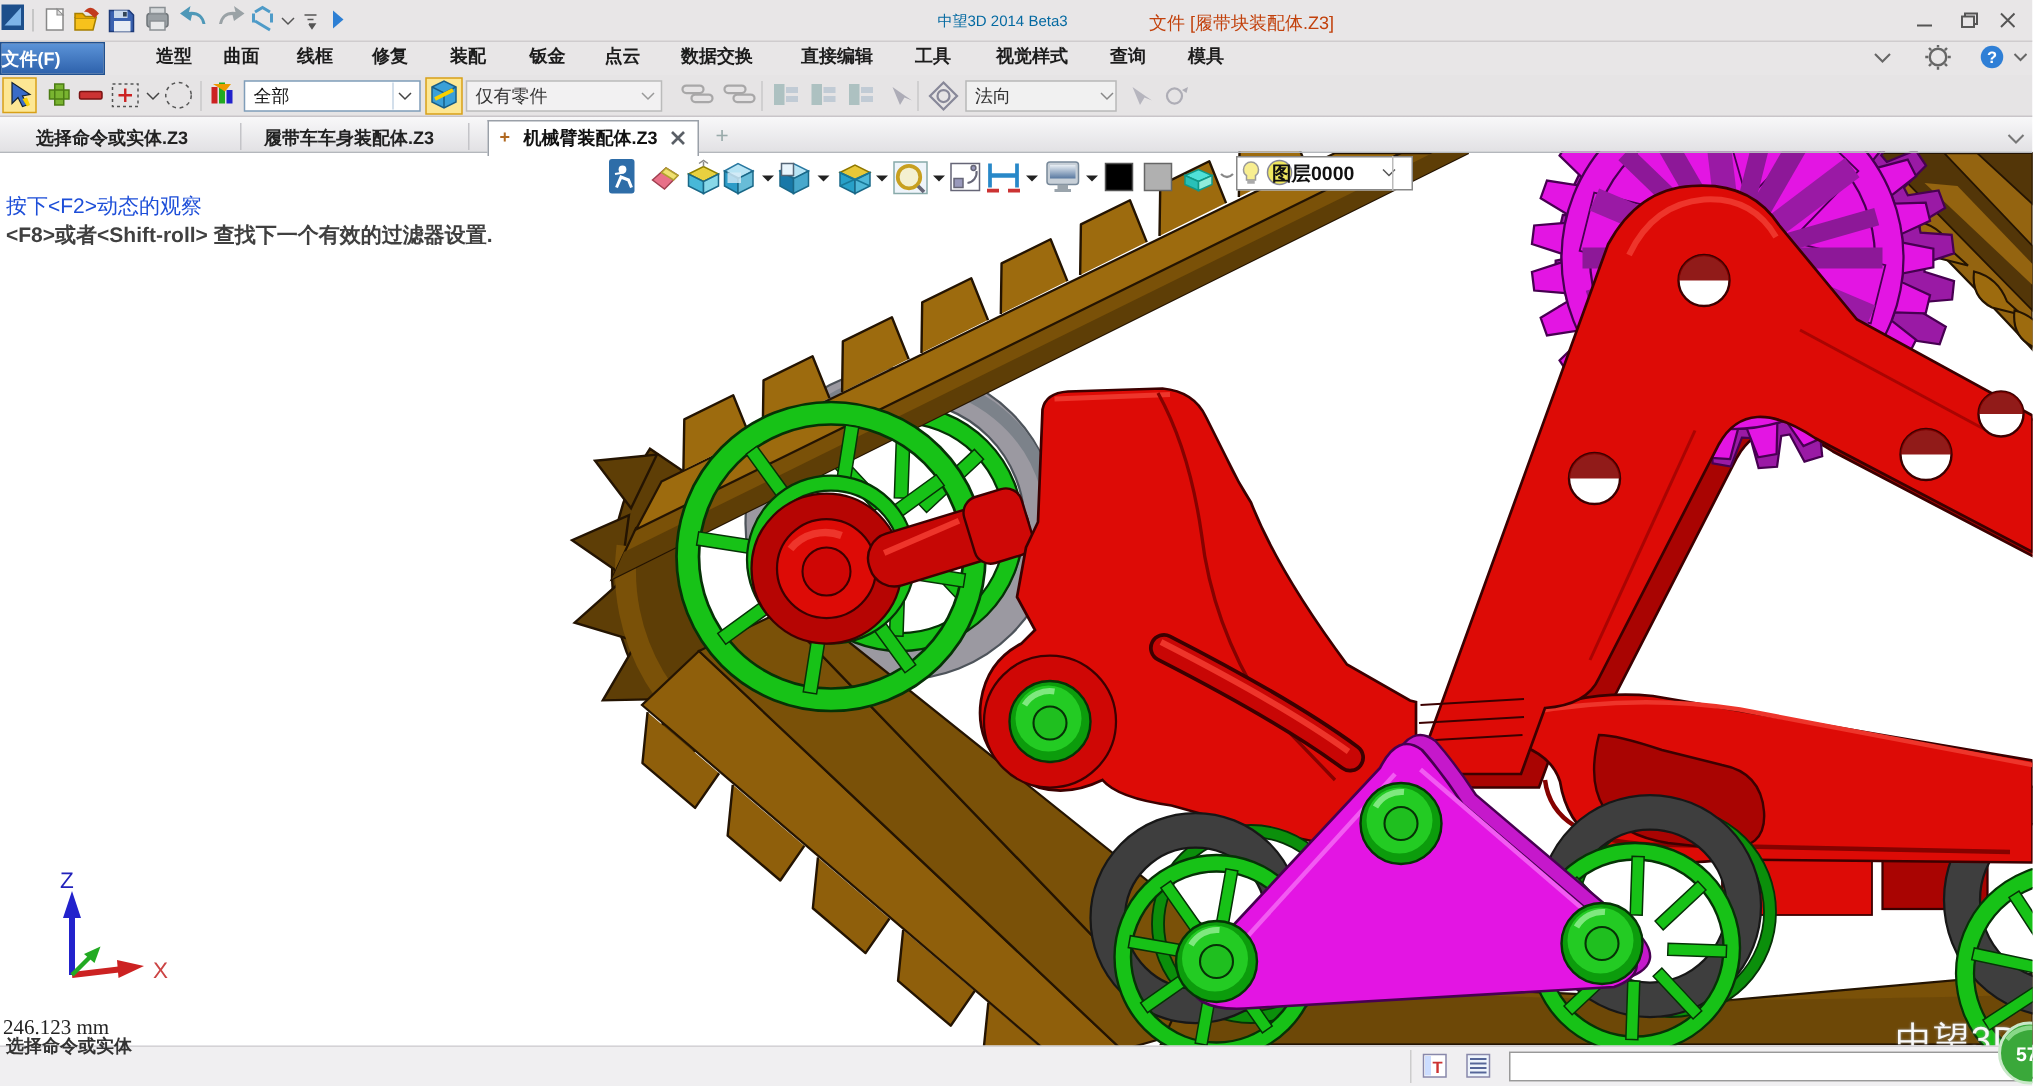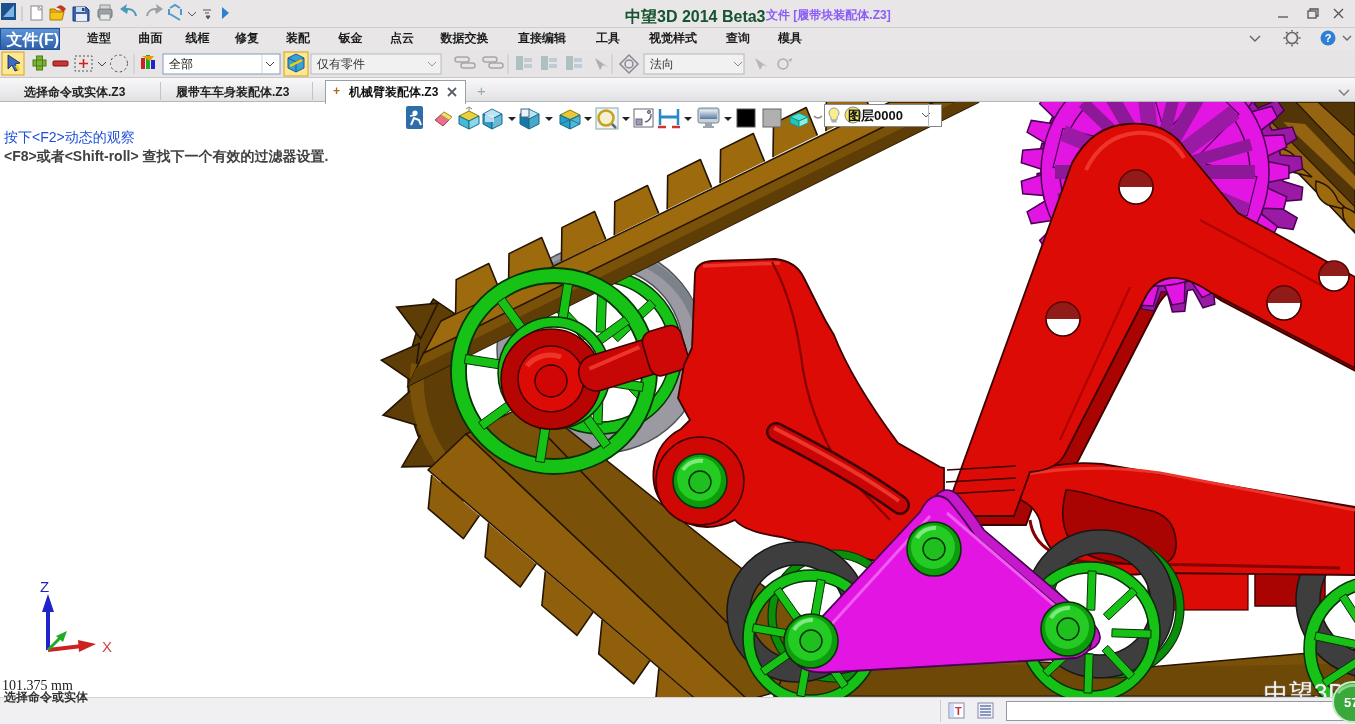--- a/index.html
+++ b/index.html
@@ -1,21 +1,21 @@
 <!DOCTYPE html>
 <html><head><meta charset="utf-8"><style>
 *{margin:0;padding:0;box-sizing:border-box}
 body{width:1355px;height:724px;font-family:"Liberation Sans",sans-serif;overflow:hidden;position:relative;background:#fff}
 .abs{position:absolute}
 #title{left:0;top:0;width:1355px;height:28px;background:#e8e6e7;border-bottom:1px solid #cfccce}
 #menu{left:0;top:28px;width:1355px;height:22px;background:#e8e6e7}
 #tools{left:0;top:50px;width:1355px;height:28px;background:#e6e4e5;border-bottom:1px solid #c9c5c9}
 #tabs{left:0;top:78px;width:1355px;height:24px;background:linear-gradient(#f8f8f9,#e2e1e4);border-bottom:1px solid #b4b7bc}
 #status{left:0;top:697px;width:1355px;height:27px;background:#f0eff1;border-top:1px solid #d4d2d5;z-index:30}
-.mi{display:inline-block;font-size:12px;color:#1c1c1c;text-align:center;font-weight:bold}
+.mi{display:inline-block;font-size:12px;color:#1c1c1c;text-align:right;font-weight:bold}
 svg text{font-family:"Liberation Sans",sans-serif}
 </style></head><body>
 <svg class="abs" style="left:0;top:0;z-index:0" width="1355" height="724" viewBox="0 0 1355 724">
 <rect x="0" y="0" width="1355" height="724" fill="#ffffff"></rect>
 <path d="M497.0,349.0 a104.0,104.0 0 1,0 208.0,0 a104.0,104.0 0 1,0 -208.0,0 M519.0,349.0 a82.0,82.0 0 1,0 164.0,0 a82.0,82.0 0 1,0 -164.0,0" fill="#9b99a1" stroke="#4e545b" stroke-width="1.5" fill-rule="evenodd"></path>
     <path d="M515,310 A98,98 0 0 1 698,325" fill="none" stroke="#7c828a" stroke-width="9"></path>
     <path d="M518.0,352.0 a82.0,82.0 0 1,0 164.0,0 a82.0,82.0 0 1,0 -164.0,0 M530.0,352.0 a70.0,70.0 0 1,0 140.0,0 a70.0,70.0 0 1,0 -140.0,0" fill="#17c217" stroke="#063206" stroke-width="1.5" fill-rule="evenodd"></path>
     <polygon points="619.8,357.2 671.8,359.0 672.1,350.0 620.1,348.2" fill="#17c217" stroke="#063206" stroke-width="1"></polygon>
     <polygon points="610.3,369.7 645.8,407.7 652.4,401.6 616.9,363.6" fill="#17c217" stroke="#063206" stroke-width="1"></polygon>
     <polygon points="594.8,371.8 593.0,423.8 602.0,424.1 603.8,372.1" fill="#17c217" stroke="#063206" stroke-width="1"></polygon>
@@ -215,33 +215,33 @@
  <g stroke="#4e9bc8" stroke-width="2" fill="none">
       <path d="M170,8 l5,-3 5,3"></path>
       <path d="M170,17 l5,3 5,3" transform="translate(0,-3)"></path>
       <path d="M168,9 l0,6" transform="translate(1,0)"></path>
       <path d="M182,9 l0,6" transform="translate(-1,0)"></path>
     </g>
  <path d="M188,12 l4,4 4,-4" fill="none" stroke="#555"></path>
  <path d="M203,10 h8 M205,13 h4 M206,16 l2,3 2,-3 h-4" stroke="#555" fill="#555"></path>
  <path d="M222,7 l7,6 -7,6 Z" fill="#2d7fd4"></path>
 </svg>
-<div class="abs" style="left:625px;top:7px;font-size:16px;color:#14532d;z-index:11;font-weight:bold">中望3D 2014 Beta3</div>
-<div class="abs" style="left:766px;top:7px;font-size:12px;color:#8b5cf6;z-index:11;font-weight:bold">文件 [履带块装配体.Z3]</div>
+<div class="abs" style="left:625px;top:7px;font-size:10px;color:#0369a1;z-index:11;font-weight:normal">中望3D 2014 Beta3</div>
+<div class="abs" style="left:766px;top:7px;font-size:12px;color:#c2410c;z-index:11;font-weight:normal">文件 [履带块装配体.Z3]</div>
 <svg class="abs" style="left:1270px;top:6px;z-index:11" width="85" height="16">
  <g stroke="#555" stroke-width="1.3" fill="none">
   <line x1="8" y1="11" x2="18" y2="11"></line>
   <rect x="38" y="5" width="8" height="7"></rect>
       <path d="M40,5 v-2 h8 v7 h-2"></path>
   <path d="M64,3 l9,9 M73,3 l-9,9"></path>
  </g>
 </svg>
 
 <div class="abs" id="menu"></div>
-<div class="abs" style="left:0;top:28px;width:60px;height:22px;background:linear-gradient(#5b93d8,#2e62ac);border:1px solid #20508f;color:#fff;font-size:16px;text-align:right;line-height:21px;z-index:11;font-weight:bold">文件(F)</div>
+<div class="abs" style="left:0;top:28px;width:70px;height:22px;background:linear-gradient(#5b93d8,#2e62ac);border:1px solid #20508f;color:#fff;font-size:12px;text-align:left;line-height:21px;z-index:11;font-weight:bold">文件(F)</div>
 <div class="abs" style="left:70px;top:28px;z-index:11;white-space:nowrap">
  <span class="mi" style="width:58px">造型</span><span class="mi" style="width:45px">曲面</span><span class="mi" style="width:49px">线框</span><span class="mi" style="width:50px">修复</span><span class="mi" style="width:52px">装配</span><span class="mi" style="width:53px">钣金</span><span class="mi" style="width:50px">点云</span><span class="mi" style="width:75px">数据交换</span><span class="mi" style="width:80px">直接编辑</span><span class="mi" style="width:52px">工具</span><span class="mi" style="width:78px">视觉样式</span><span class="mi" style="width:52px">查询</span><span class="mi" style="width:52px">模具</span>
 </div>
 <svg class="abs" style="left:1240px;top:30px;z-index:11" width="115" height="18">
  <path d="M10,6 l5,5 5,-5" fill="none" stroke="#666" stroke-width="1.4"></path>
  <g transform="translate(52,8)">
       <circle r="5.5" fill="none" stroke="#666" stroke-width="1.6"></circle>
       <g stroke="#666" stroke-width="1.6">
         <line x1="6.5" y1="0.0" x2="8.5" y2="0.0"></line>
         <line x1="4.6" y1="4.6" x2="6.0" y2="6.0"></line>
@@ -438,21 +438,21 @@
  <path d="M8,2 a5,5 0 0 1 5,5 q0,3 -2,4 l0,3 h-6 l0,-3 q-2,-1 -2,-4 a5,5 0 0 1 5,-5Z" fill="#f8ee90" stroke="#999"></path>
  <rect x="5.5" y="14" width="5" height="2.5" fill="#aaa"></rect>
  <circle cx="27" cy="9" r="8" fill="#f0e860" stroke="#889"></circle>
  <path d="M104,7 l4,4 4,-4" fill="none" stroke="#555" transform="translate(-8,0)"></path>
 </svg>
 <div class="abs" style="left:848px;top:107px;font-size:13px;color:#111;z-index:23;font-weight:bold">图层0000</div>
 <div class="abs" style="left:928px;top:104px;width:1px;height:23px;background:#bbb;z-index:23"></div>
 
 <div class="abs" style="left:4px;top:129px;font-size:14px;color:#1d4ed8;z-index:5;font-weight:normal">按下&lt;F2&gt;动态的观察</div>
 <div class="abs" style="left:4px;top:148px;font-size:14px;color:#404040;z-index:5;font-weight:bold">&lt;F8&gt;或者&lt;Shift-roll&gt; 查找下一个有效的过滤器设置.</div>
-<div class="abs" style="left:2px;top:678px;font-size:14px;color:#222;font-family:'Liberation Serif',serif;z-index:5">101.375 mm</div>
+<div class="abs" style="left:2px;top:678px;font-size:14px;color:#222;font-family:'Liberation Serif',serif;z-index:5">246.123 mm</div>
 
 <svg class="abs" style="left:30px;top:580px;z-index:5" width="90" height="80">
  <g stroke-width="4">
       <line x1="18" y1="70" x2="18" y2="28" stroke="#2222cc"></line>
       <polygon points="18,14 24,32 12,32" fill="#2222cc"></polygon>
  <line x1="18" y1="70" x2="52" y2="66" stroke="#cc2222"></line>
       <polygon points="66,64 48,60 49,72" fill="#cc2222"></polygon>
     </g>
  <line x1="18" y1="70" x2="32" y2="56" stroke="#22aa22" stroke-width="3"></line>
     <polygon points="37,51 26,56 33,62" fill="#22aa22"></polygon>

